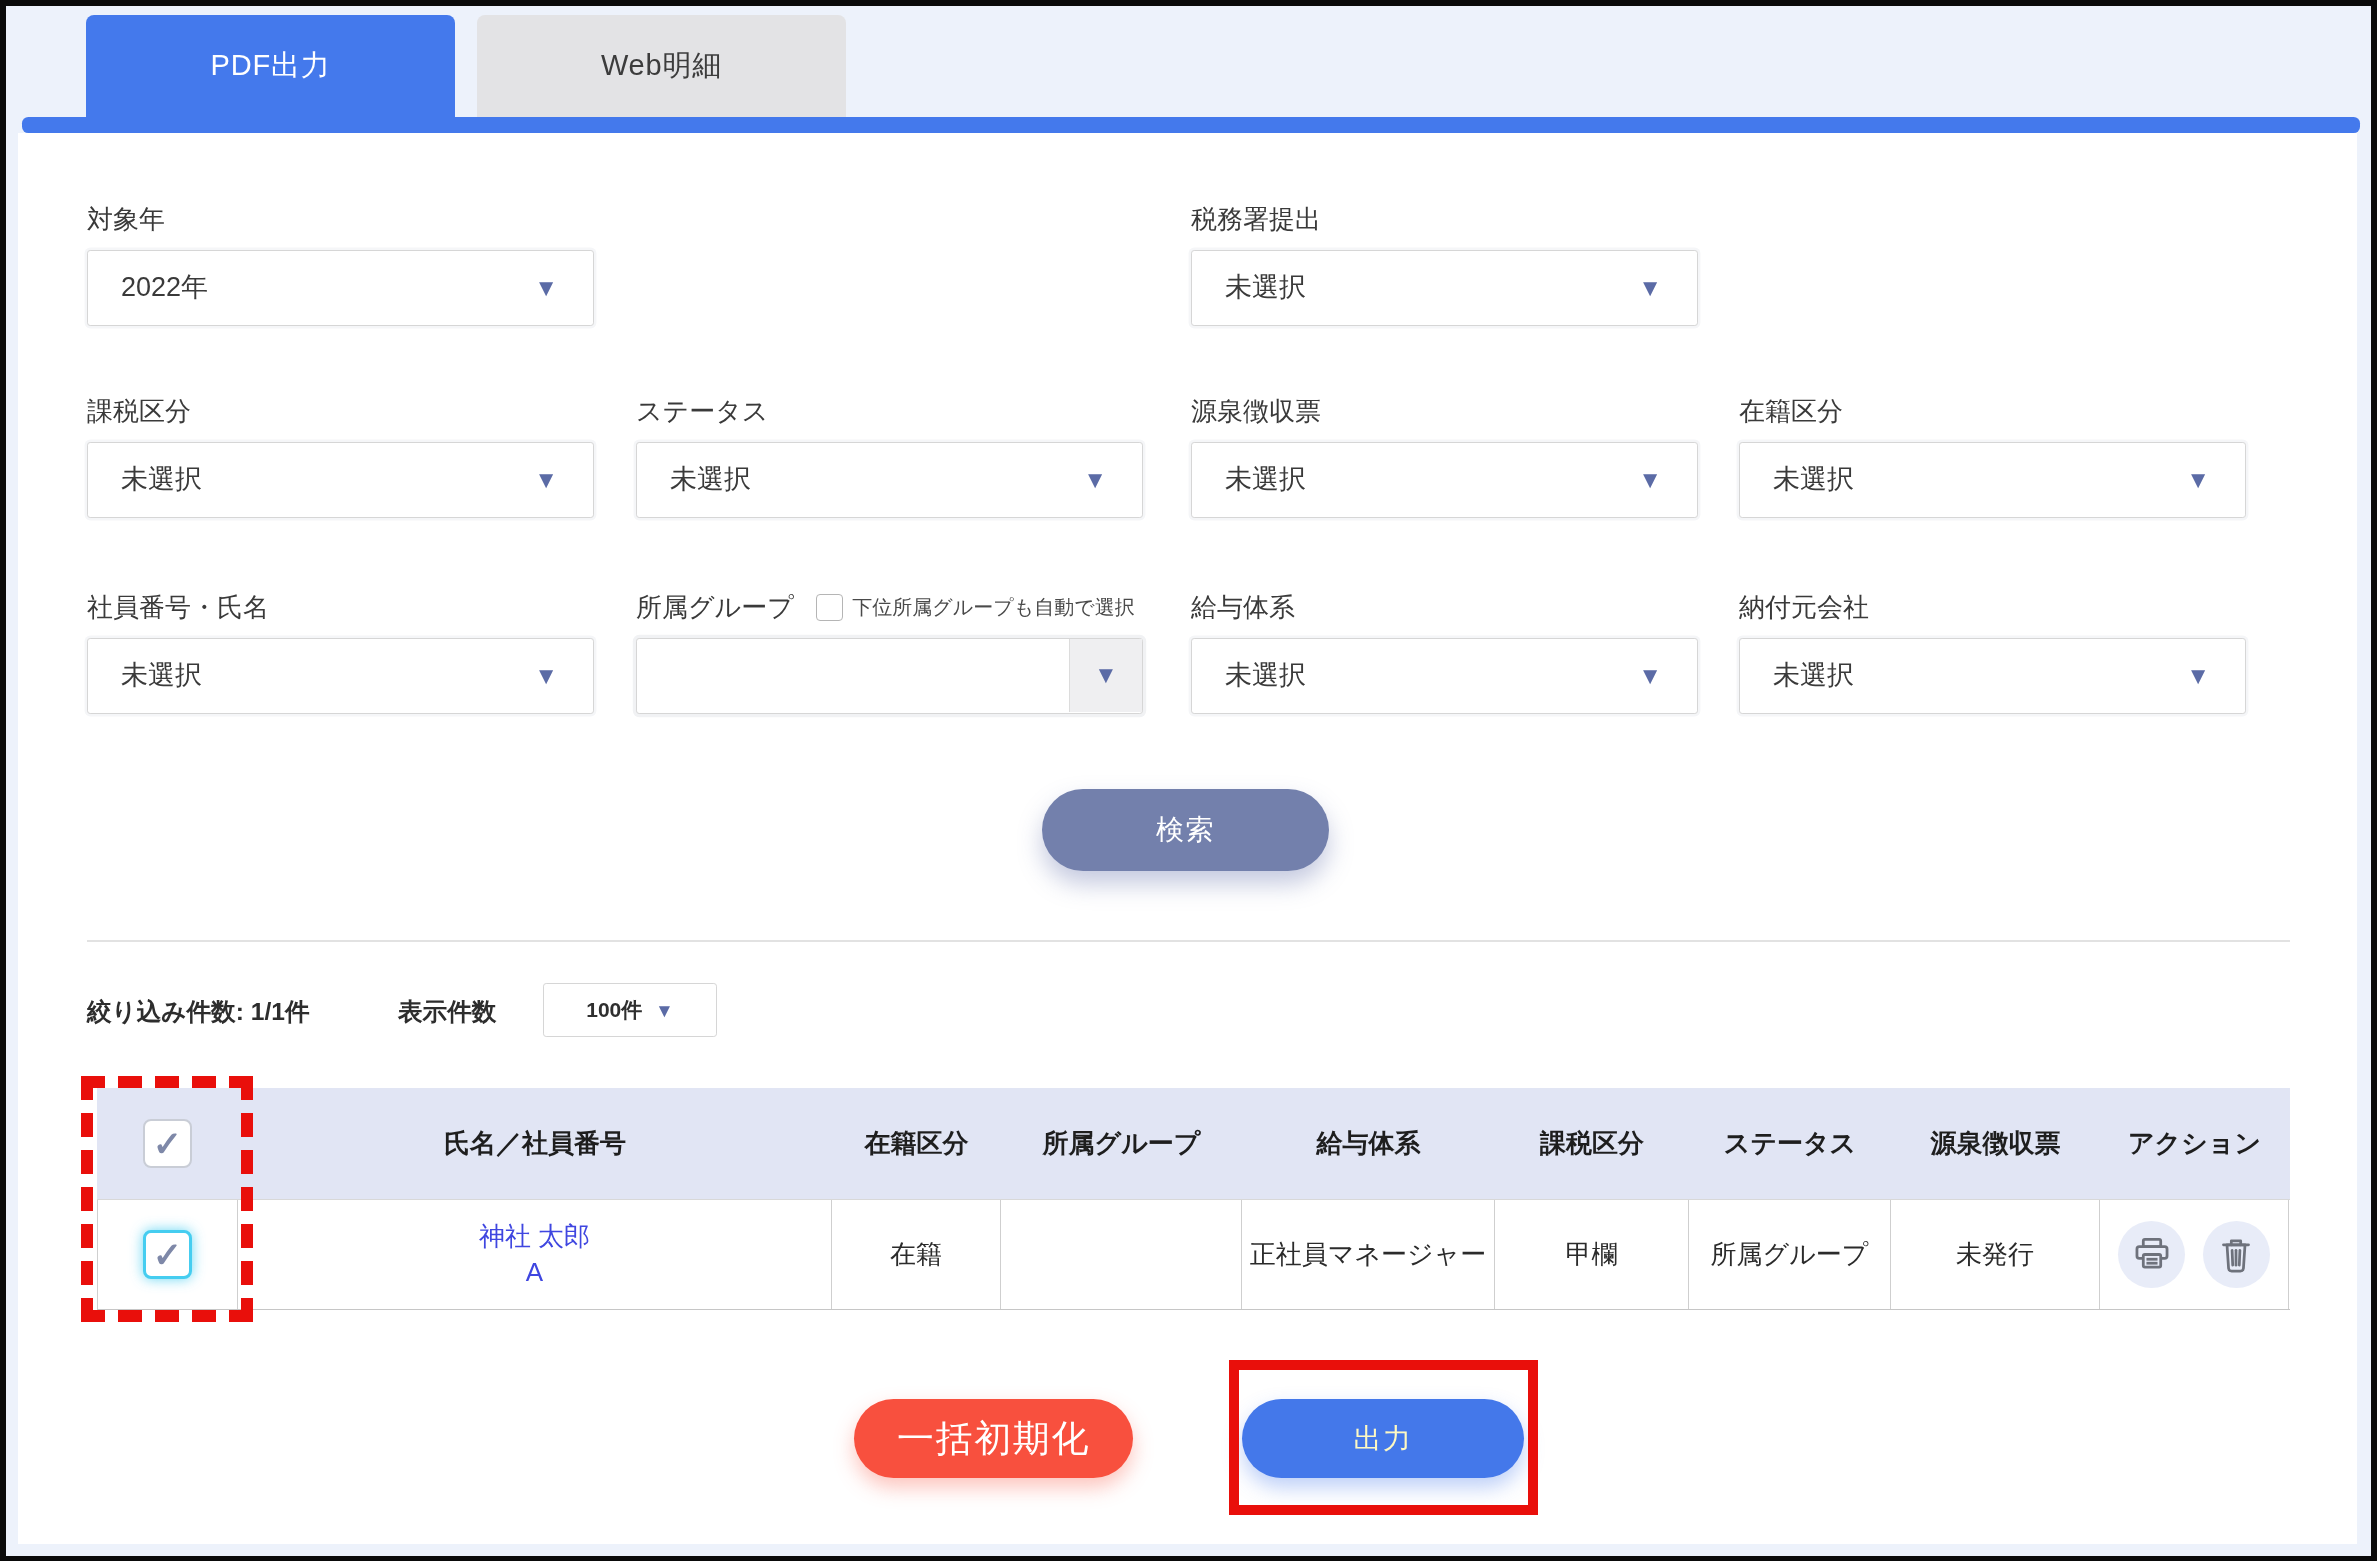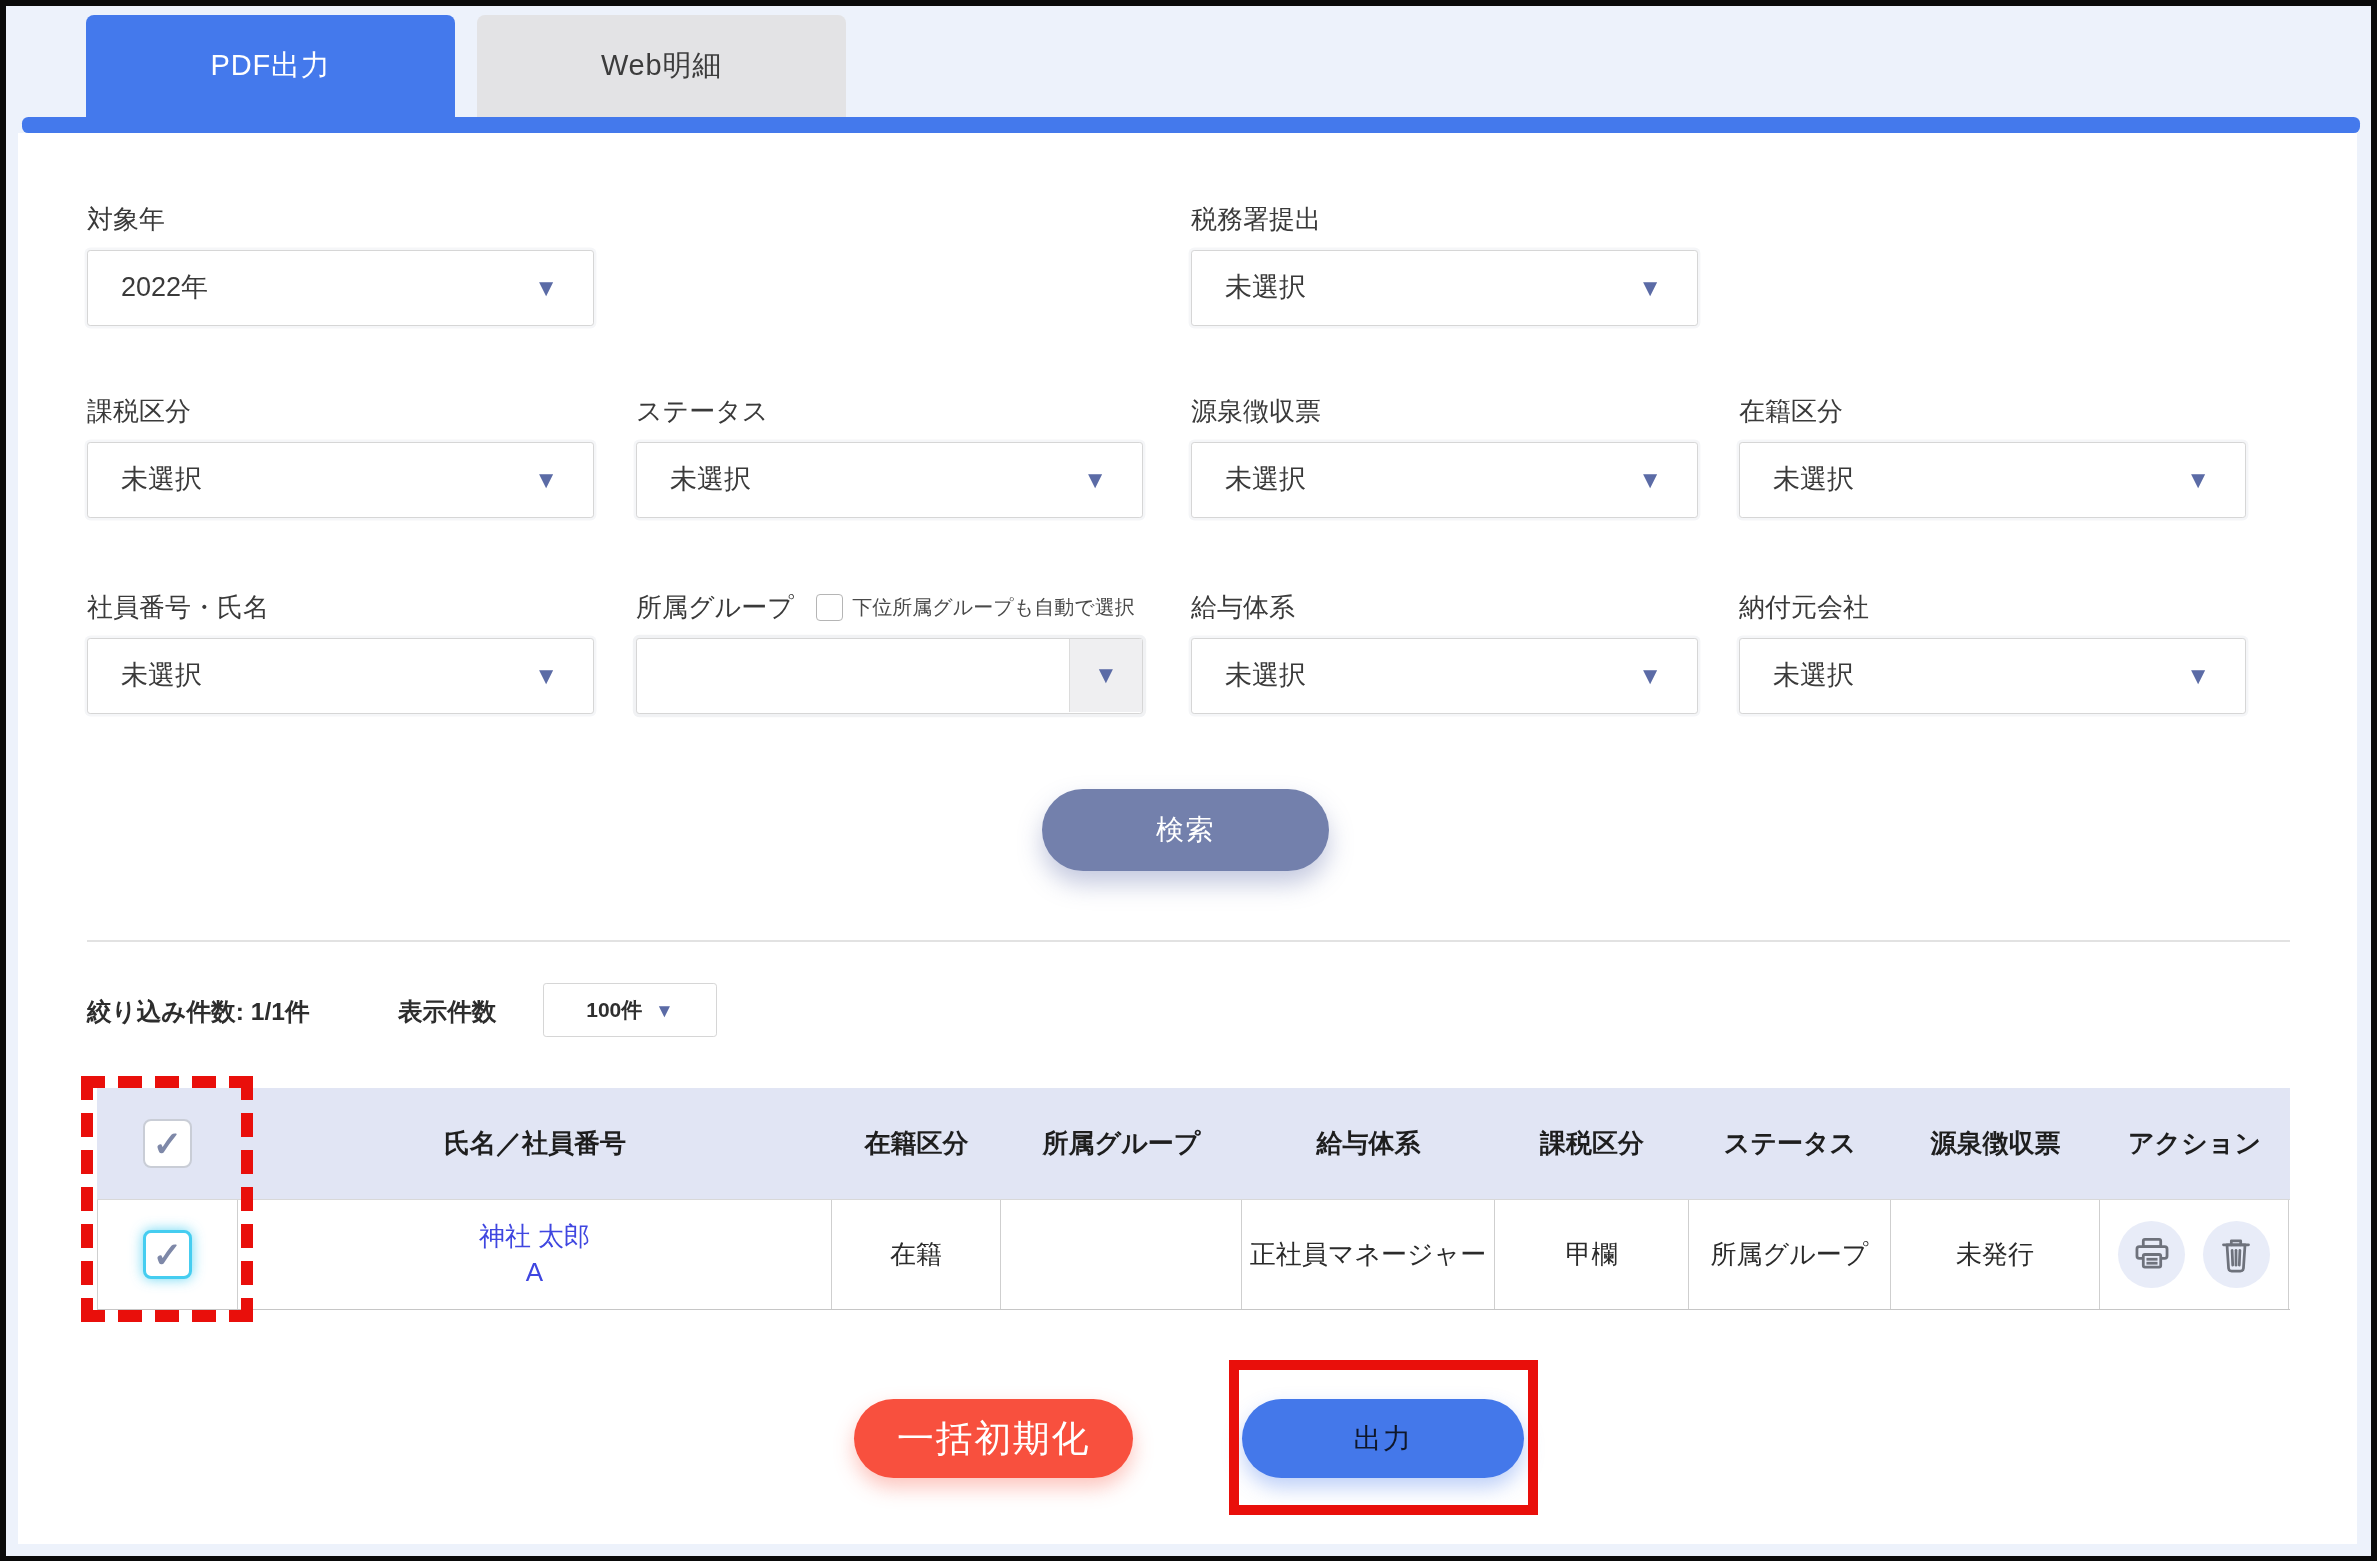--- a/index.html
+++ b/index.html
@@ -143,21 +143,21 @@
     width: 279px; height: 79px; border-radius: 40px;
     background: #f8503e; color: #fff; font-size: 37px; letter-spacing: 1.6px;
     display: flex; align-items: center; justify-content: center;
     border: none; cursor: pointer;
     box-shadow: 0 9.5px 20.6px rgba(250, 90, 70, 0.35);
     font-family: "Liberation Sans", sans-serif;
   }
   .export-btn {
     position: absolute; left: 1224px; top: 1266px;
     width: 282px; height: 79px; border-radius: 40px;
-    background: #4478ea; color: #0f172a; font-size: 28px; letter-spacing: 1.6px;
+    background: #4478ea; color: #fef9c3; font-size: 28px; letter-spacing: 1.6px;
     display: flex; align-items: center; justify-content: center;
     border: none; cursor: pointer;
     box-shadow: 0 9.5px 20.6px rgba(70, 120, 235, 0.35);
     font-family: "Liberation Sans", sans-serif;
   }
 
   
   .anno-dashed {
     position: absolute; left: 63px; top: 943px;
     width: 172px; height: 246px;

